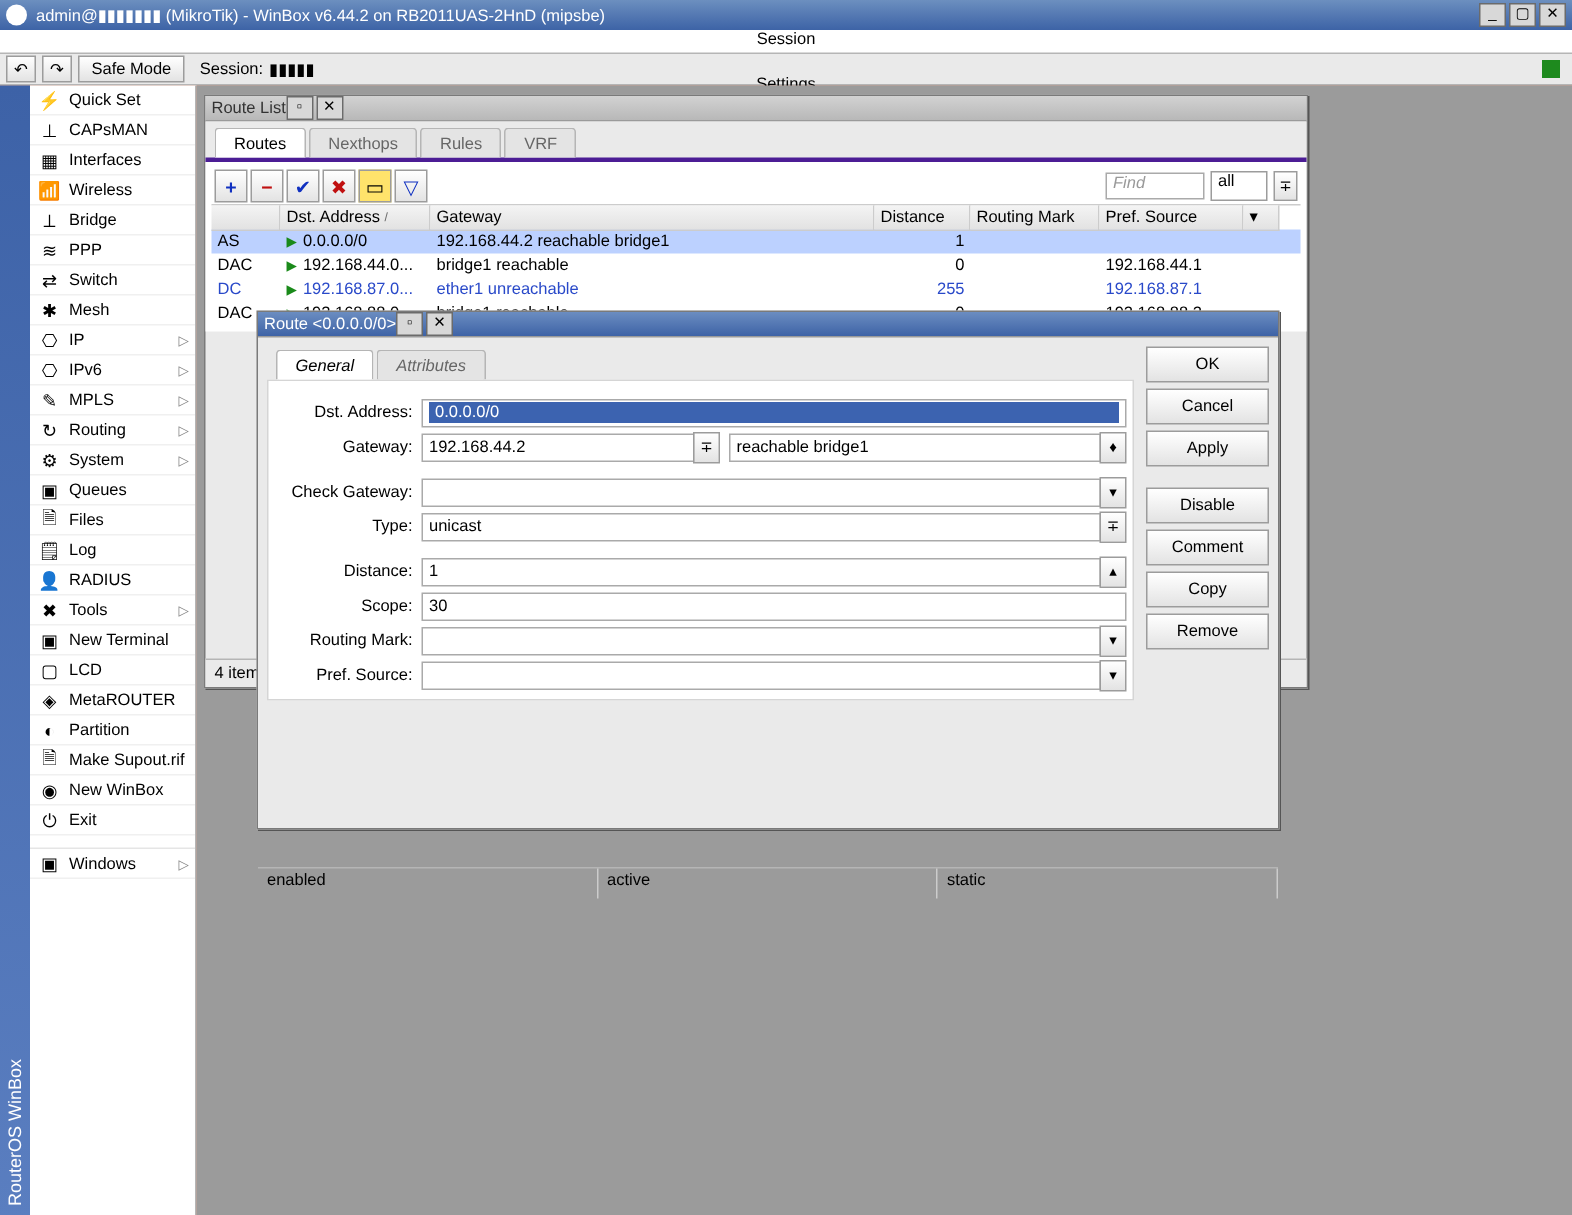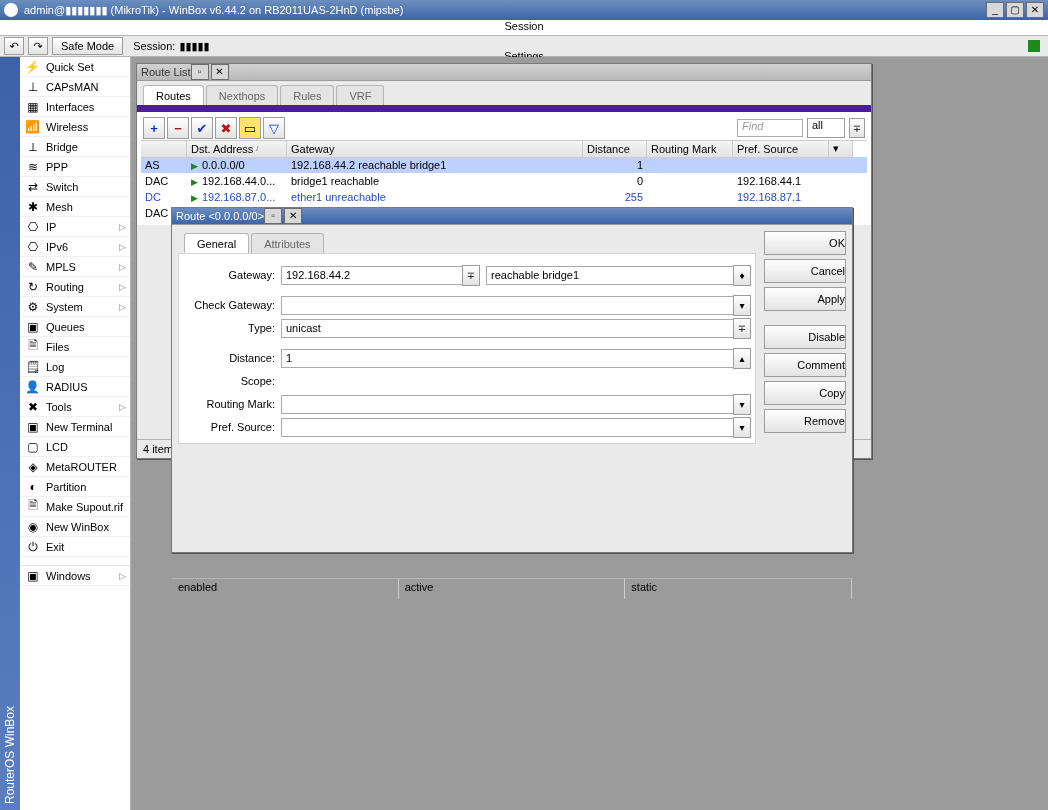--- a/index.html
+++ b/index.html
@@ -24,21 +24,21 @@
   .sb-item { display:flex; align-items:center; gap:6px; height:19px; padding:0 4px 0 6px; border-bottom:1px solid #f0f0f0; }
   .sb-icon { width:14px; height:14px; display:flex; align-items:center; justify-content:center; font-size:12px; }
   .sb-chev { margin-left:auto; color:#888; font-size:9px; }
   .workspace { flex:1; background:#9b9b9b; position:relative; }
   
   .inwin { position:absolute; background:#eaeaea; border:1px solid #7a7a7a; box-shadow:1px 1px 0 #555; }
   .inwin.routelist { left:5px; top:6px; width:734px; height:394px; }
   .iw-title { height:16px; background:linear-gradient(#d2d2d2,#b8b8b8); color:#333; display:flex; align-items:center; padding:0 4px; font-size:11px; border-bottom:1px solid #9a9a9a; }
   .iw-title.active { background:linear-gradient(#6b8dc1,#3e63a6); color:#fff; }
   .iw-btns { display:flex; gap:2px; }
-  .tabs { display:flex; background:#eaeaea; border-bottom:7px solid #4c1d95; padding-left:6px; height:24px; align-items:flex-end; }
+  .tabs { display:flex; background:#eaeaea; border-bottom:3px solid #4c1d95; padding-left:6px; height:24px; align-items:flex-end; }
   .tab { padding:4px 12px 3px; border:1px solid #b5b5b5; border-bottom:none; background:#e4e4e4; margin-right:2px; border-radius:3px 3px 0 0; color:#666; }
   .tab.active { background:#fff; color:#000; font-weight:normal; }
   .tabbody { background:#fff; padding:4px; }
   .iw-toolbar { height:24px; display:flex; align-items:center; gap:2px; padding:0 2px; }
   .ibtn { width:20px; height:20px; border:1px solid #9c9c9c; background:linear-gradient(#fff,#e3e3e3); display:flex; align-items:center; justify-content:center; font-size:13px; line-height:1; }
   .find { margin-left:auto; display:flex; align-items:center; gap:4px; }
   .findbox { width:56px; height:16px; border:1px solid #aaa; color:#999; padding:0 4px; font-style:italic; }
   .allsel { width:28px; height:18px; border:1px solid #9c9c9c; background:#fff; padding:0 4px; display:flex; }
   .tridown { width:14px; height:18px; border:1px solid #9c9c9c; background:linear-gradient(#fff,#e3e3e3); display:flex; align-items:center; justify-content:center; font-size:10px; }
   .rtable { border-top:1px solid #ccc; }
@@ -48,22 +48,22 @@
   .rtr.sel { background:#bcd1ff; }
   .rtr.blue { color:#2949c9; }
   .distcell { text-align:right; }
   .playtri { color:#1a8a1a; font-size:9px; margin-right:4px; }
   .statusbar { position:absolute; bottom:0; left:0; right:0; height:18px; border-top:1px solid #b5b5b5; background:#eaeaea; display:flex; align-items:center; padding:0 6px; }
   
   .inwin.routedet { left:40px; top:150px; width:680px; height:344px; background:#eaeaea; z-index:5; }
   .det-body { display:flex; padding:6px; gap:8px; height:calc(100% - 16px - 20px); box-sizing:border-box; }
   .det-left { flex:1; background:#eaeaea; }
   .det-right { width:82px; display:flex; flex-direction:column; gap:4px; }
-  .sidebtn { height:22px; border:1px solid #9c9c9c; background:linear-gradient(#fff,#e3e3e3); display:flex; align-items:center; justify-content:flex-end; }
-  .det-tabs { display:flex; padding-left:6px; height:22px; align-items:flex-end; }
+  .sidebtn { height:22px; border:1px solid #9c9c9c; background:linear-gradient(#fff,#e3e3e3); display:flex; align-items:center; justify-content:center; }
+  .det-tabs { display:flex; padding-left:6px; height:22px; align-items:flex-end;font-style:italic; }
   .det-form { background:#fff; border:1px solid #d5d5d5; padding:10px 4px 4px 4px; }
   .frow { display:flex; align-items:center; height:22px; margin-bottom:1px; }
   .frow.spaced { margin-top:8px; }
   .flabel { width:92px; text-align:right; padding-right:6px; }
   .finput { flex:1; height:17px; border:1px solid #aaa; padding:0 4px; display:flex; align-items:center; background:#fff; }
   .finput.sel { background:#3c63b0; color:#fff; }
   .ddbtn { width:16px; height:19px; border:1px solid #9c9c9c; background:linear-gradient(#fff,#e3e3e3); display:flex; align-items:center; justify-content:center; font-size:10px; margin-left:-1px; }
   .det-sbar { height:20px; border-top:1px solid #b5b5b5; display:grid; grid-template-columns:1fr 1fr 1fr;margin-top:45px; }
   .det-sbar div { border-right:1px solid #ccc; padding:2px 6px; }
   .sortind { font-size:8px; color:#666; margin-left:3px; }
@@ -335,20 +335,26 @@
           </div>
         </div>
         <div class="det-body">
           <div class="det-left">
             <div class="det-tabs">
               <div class="tab active"><span>General</span></div>
               <div class="tab"><span>Attributes</span></div>
             </div>
             <div class="det-form">
               <div class="frow">
+                <div class="flabel">Dst. Address:</div>
+                <div class="finput">
+                    <span class="finput sel" style="border:none;height:14px;display:inline-flex">0.0.0.0/0</span>
+                  </div>
+              </div>
+              <div class="frow">
                 <div class="flabel">Gateway:</div>
                 <div class="finput" style="flex:0 0 172px">
                     <span>192.168.44.2</span>
                   </div>
                 <div class="ddbtn">∓</div>
                 <div style="width:6px"></div>
                 <div class="finput">
                     <span>reachable bridge1</span>
                   </div>
                 <div class="ddbtn">♦</div>
@@ -369,20 +375,23 @@
               </div>
               <div class="frow spaced">
                 <div class="flabel">Distance:</div>
                 <div class="finput">
                     <span>1</span>
                   </div>
                 <div class="ddbtn">▴</div>
               </div>
               <div class="frow">
                 <div class="flabel">Scope:</div>
+                <div class="finput">
+                    <span>30</span>
+                  </div>
               </div>
               <div class="frow">
                 <div class="flabel">Routing Mark:</div>
                 <div class="finput">
                     <span></span>
                   </div>
                 <div class="ddbtn">▾</div>
               </div>
               <div class="frow">
                 <div class="flabel">Pref. Source:</div>

